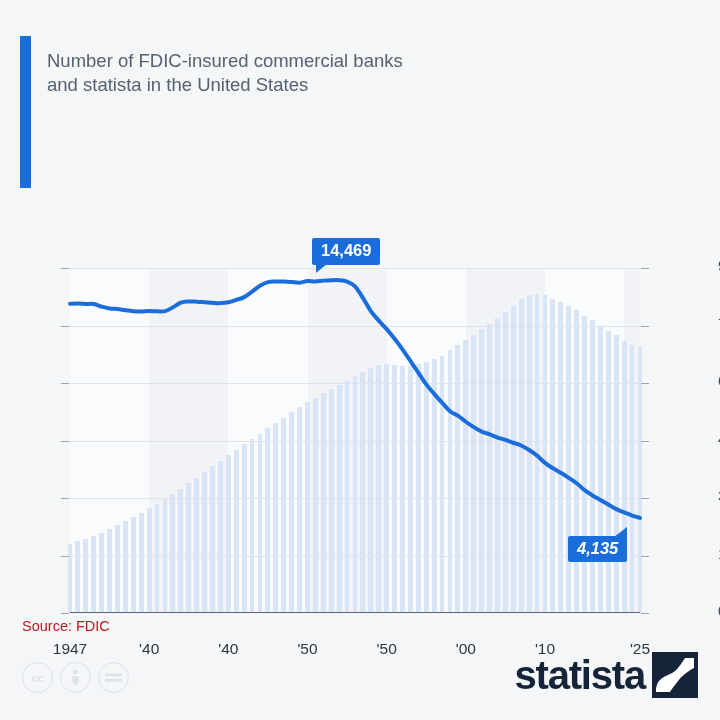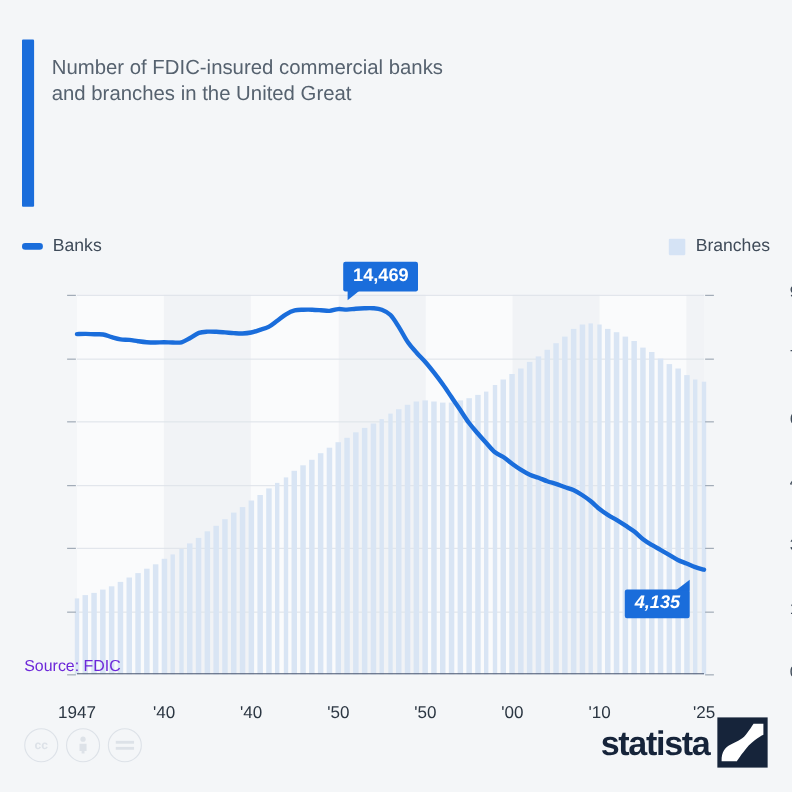--- a/index.html
+++ b/index.html
@@ -167,23 +167,23 @@
   }
   .callout-bottom .tail {
     right: 0px; top: -9px;
     border-right: 13px solid #1a6ddb;
     border-top: 10px solid transparent;
   }
 
   
   .source {
     position: absolute;
-    left: 22px; top: 598px;
+    left: 22px; top: 618px;
     font-size: 14.5px;
-    color: #6d28d9;
+    color: #b91c1c;
   }
   .cc-icons {
     position: absolute;
     left: 22px; top: 662px;
     display: flex;
     gap: 7px;
   }
   .cc-icon {
     width: 31px; height: 31px;
     border-radius: 50%;
@@ -197,51 +197,41 @@
     box-sizing: border-box;
   }
   .statista-logo {
     position: absolute;
     right: 22px; top: 652px;
     display: flex;
     align-items: center;
     gap: 7px;
   }
   .statista-word {
-    font-size: 31px;
+    font-size: 40px;
     font-weight: bold;
     color: #16243a;
     letter-spacing: -1.2px;
     line-height: 1;
   }
   .statista-mark { display: block; }
 </style>
 </head>
 <body>
 
 <div id="infographic">
 
   <div class="header">
     <div class="accent-bar"></div>
     <div class="header-text">
       <div class="subtitle">Number of FDIC-insured commercial banks
-and branches in the United Great</div>
+and statista in the United States</div>
     </div>
   </div>
 
-  <div class="legend">
-    <div class="legend-item">
-      <span class="legend-swatch-line"></span>
-      <span>Banks</span>
-    </div>
-    <div class="legend-item">
-      <span class="legend-swatch-bar"></span>
-      <span>Branches</span>
-    </div>
-  </div>
 
   <div class="chart-area">
     <div class="plot" id="plot">
       <div class="plot-bg"></div>
       <div id="bands">
           <div class="band" style="left: 79.1667px; width: 79.1667px;"></div>
           <div class="band" style="left: 237.5px; width: 79.1667px;"></div>
           <div class="band" style="left: 395.833px; width: 79.1667px;"></div>
           <div class="band" style="left: 554.167px; width: 15.8333px;"></div>
         </div>

